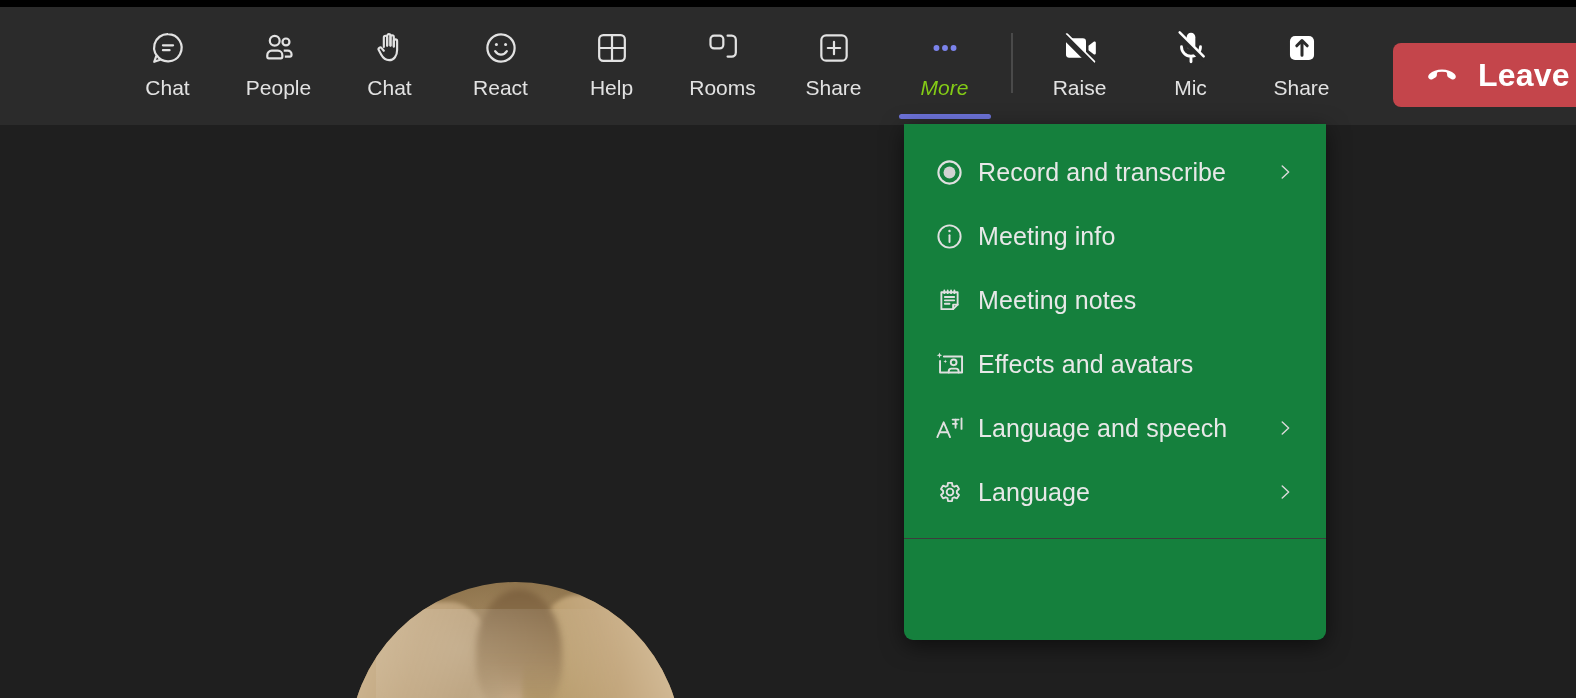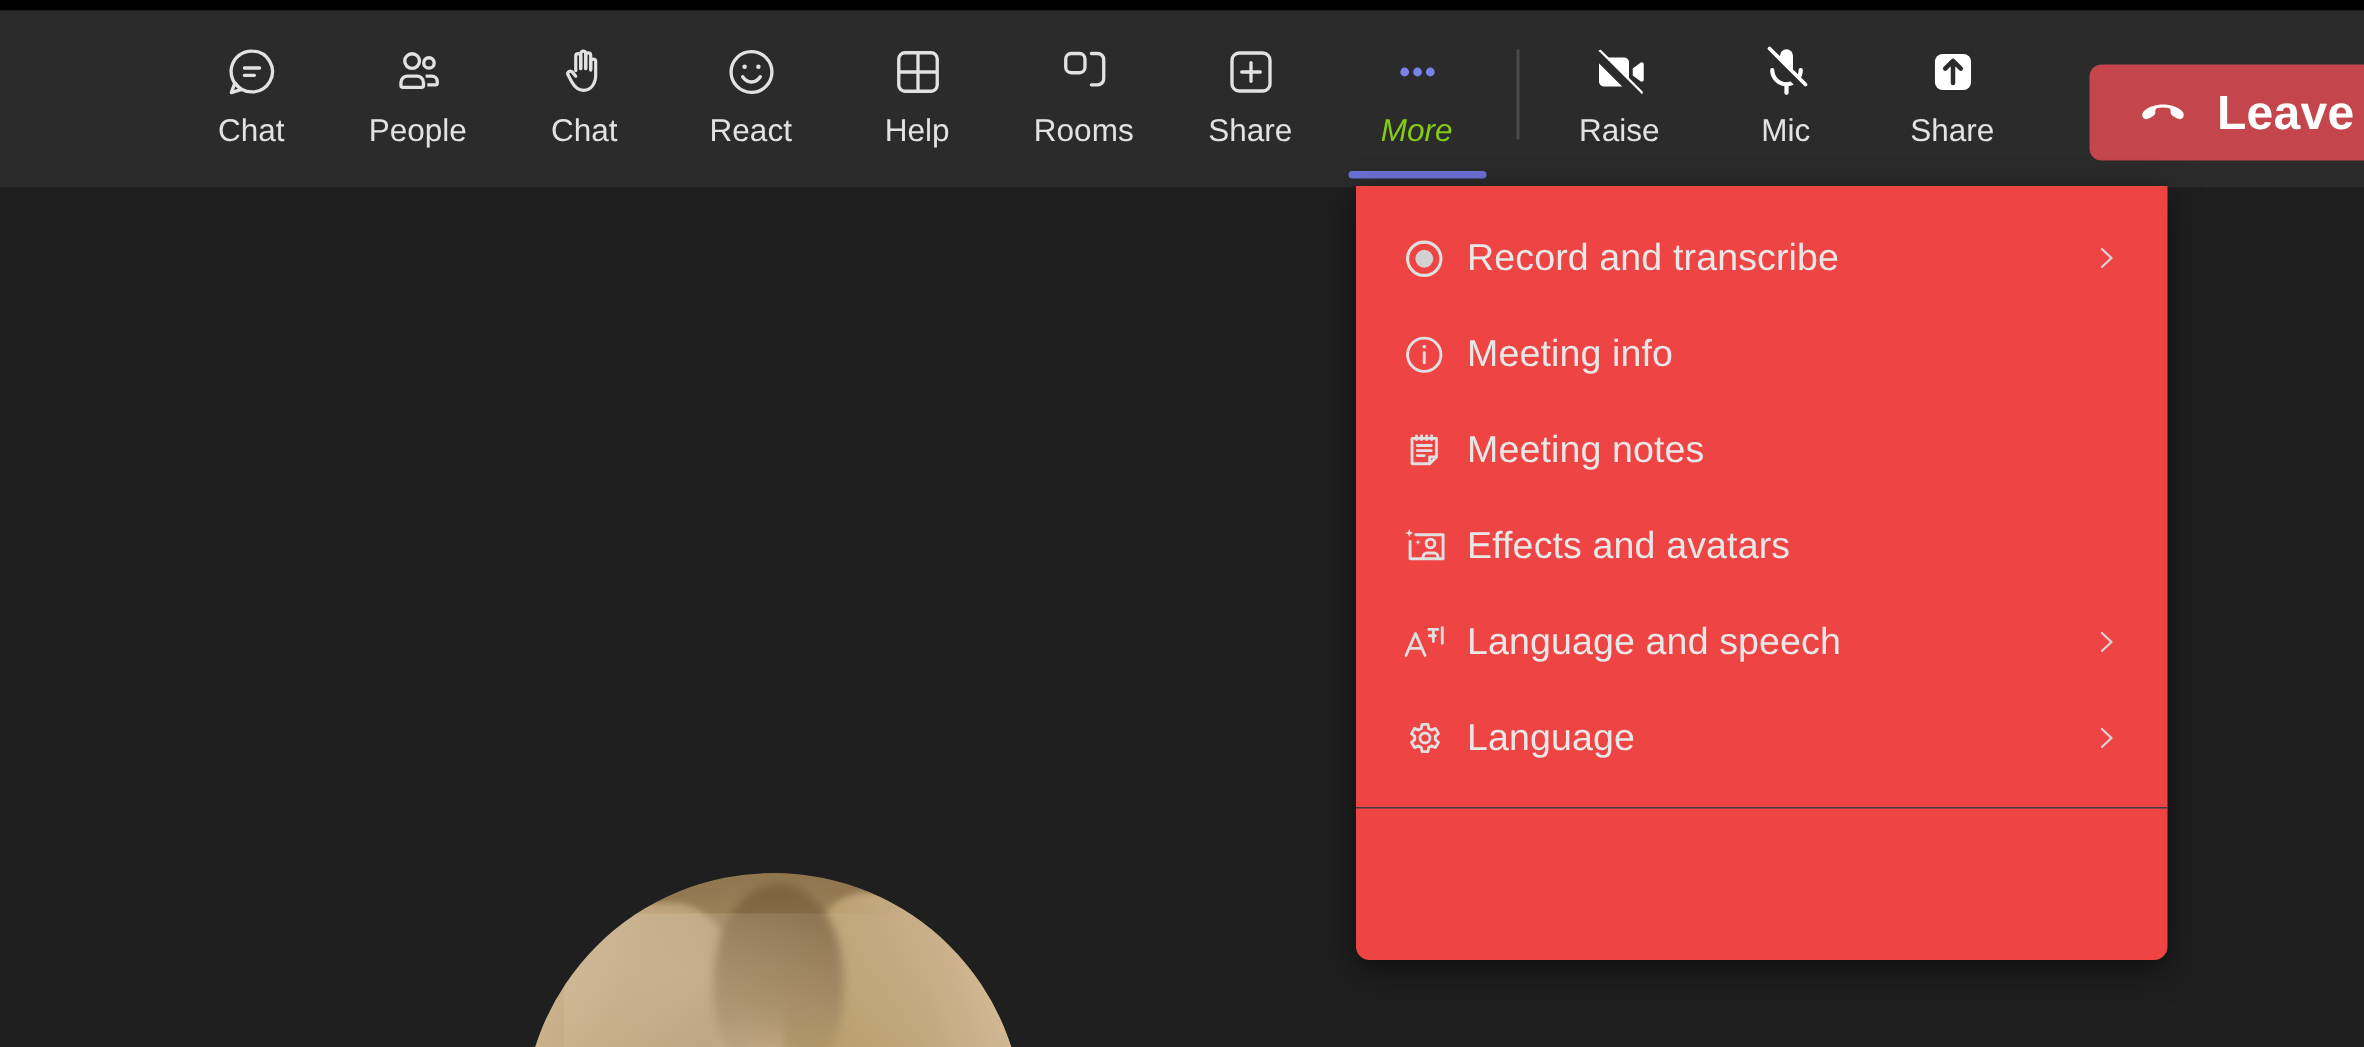--- a/index.html
+++ b/index.html
@@ -66,22 +66,22 @@
     gap: 18px; cursor: pointer;
   }
   .leave-btn .lv-lbl {
     color: #ffffff; font-size: 32px; font-weight: 600; letter-spacing: .2px;
     white-space: nowrap;
   }
 
   
   .menu {
     position: absolute; left: 904px; top: 124px;
-    width: 541px; height: 516px;
-    background: #ef4444;
+    width: 422px; height: 516px;
+    background: #15803d;
     border-radius: 0 0 9px 9px;
     box-shadow: 0 6px 22px rgba(0,0,0,.55);
     padding-top: 16px;
     z-index: 20;
   }
   .menu-item {
     height: 64px; display: flex; align-items: center;
     padding: 0 28px 0 30px; cursor: pointer; position: relative;
   }
   .menu-item .mi-ico {

